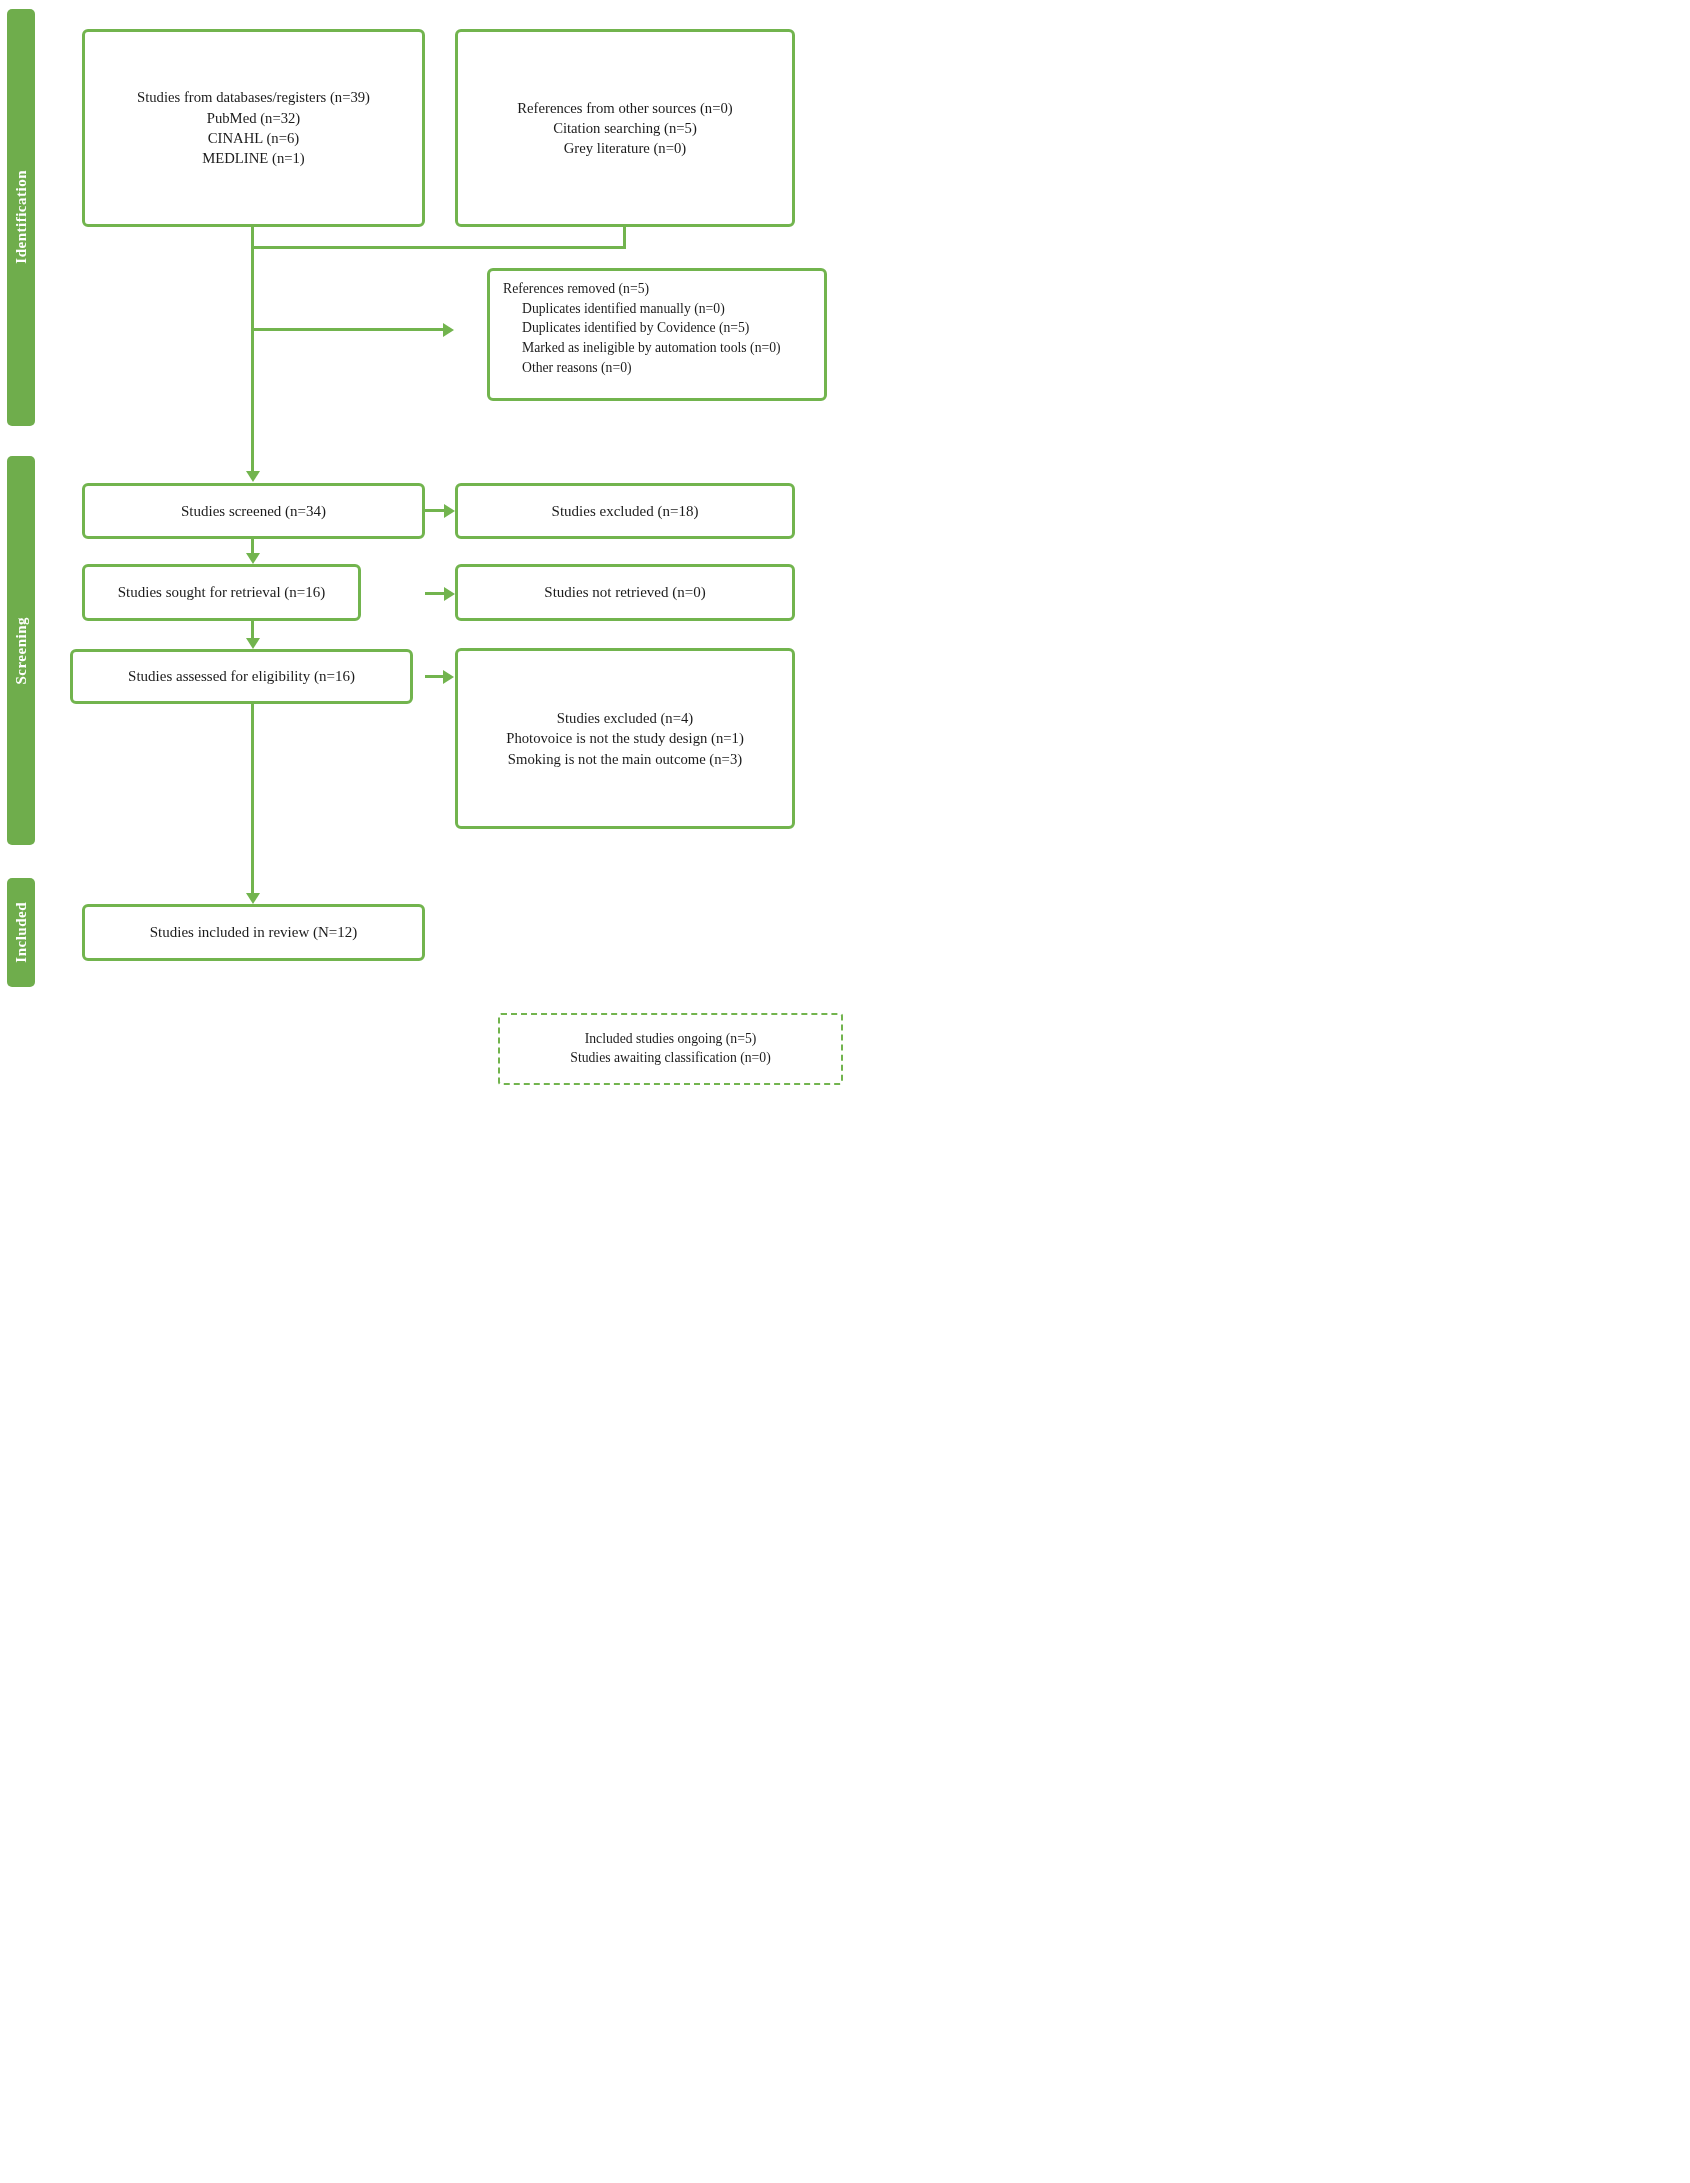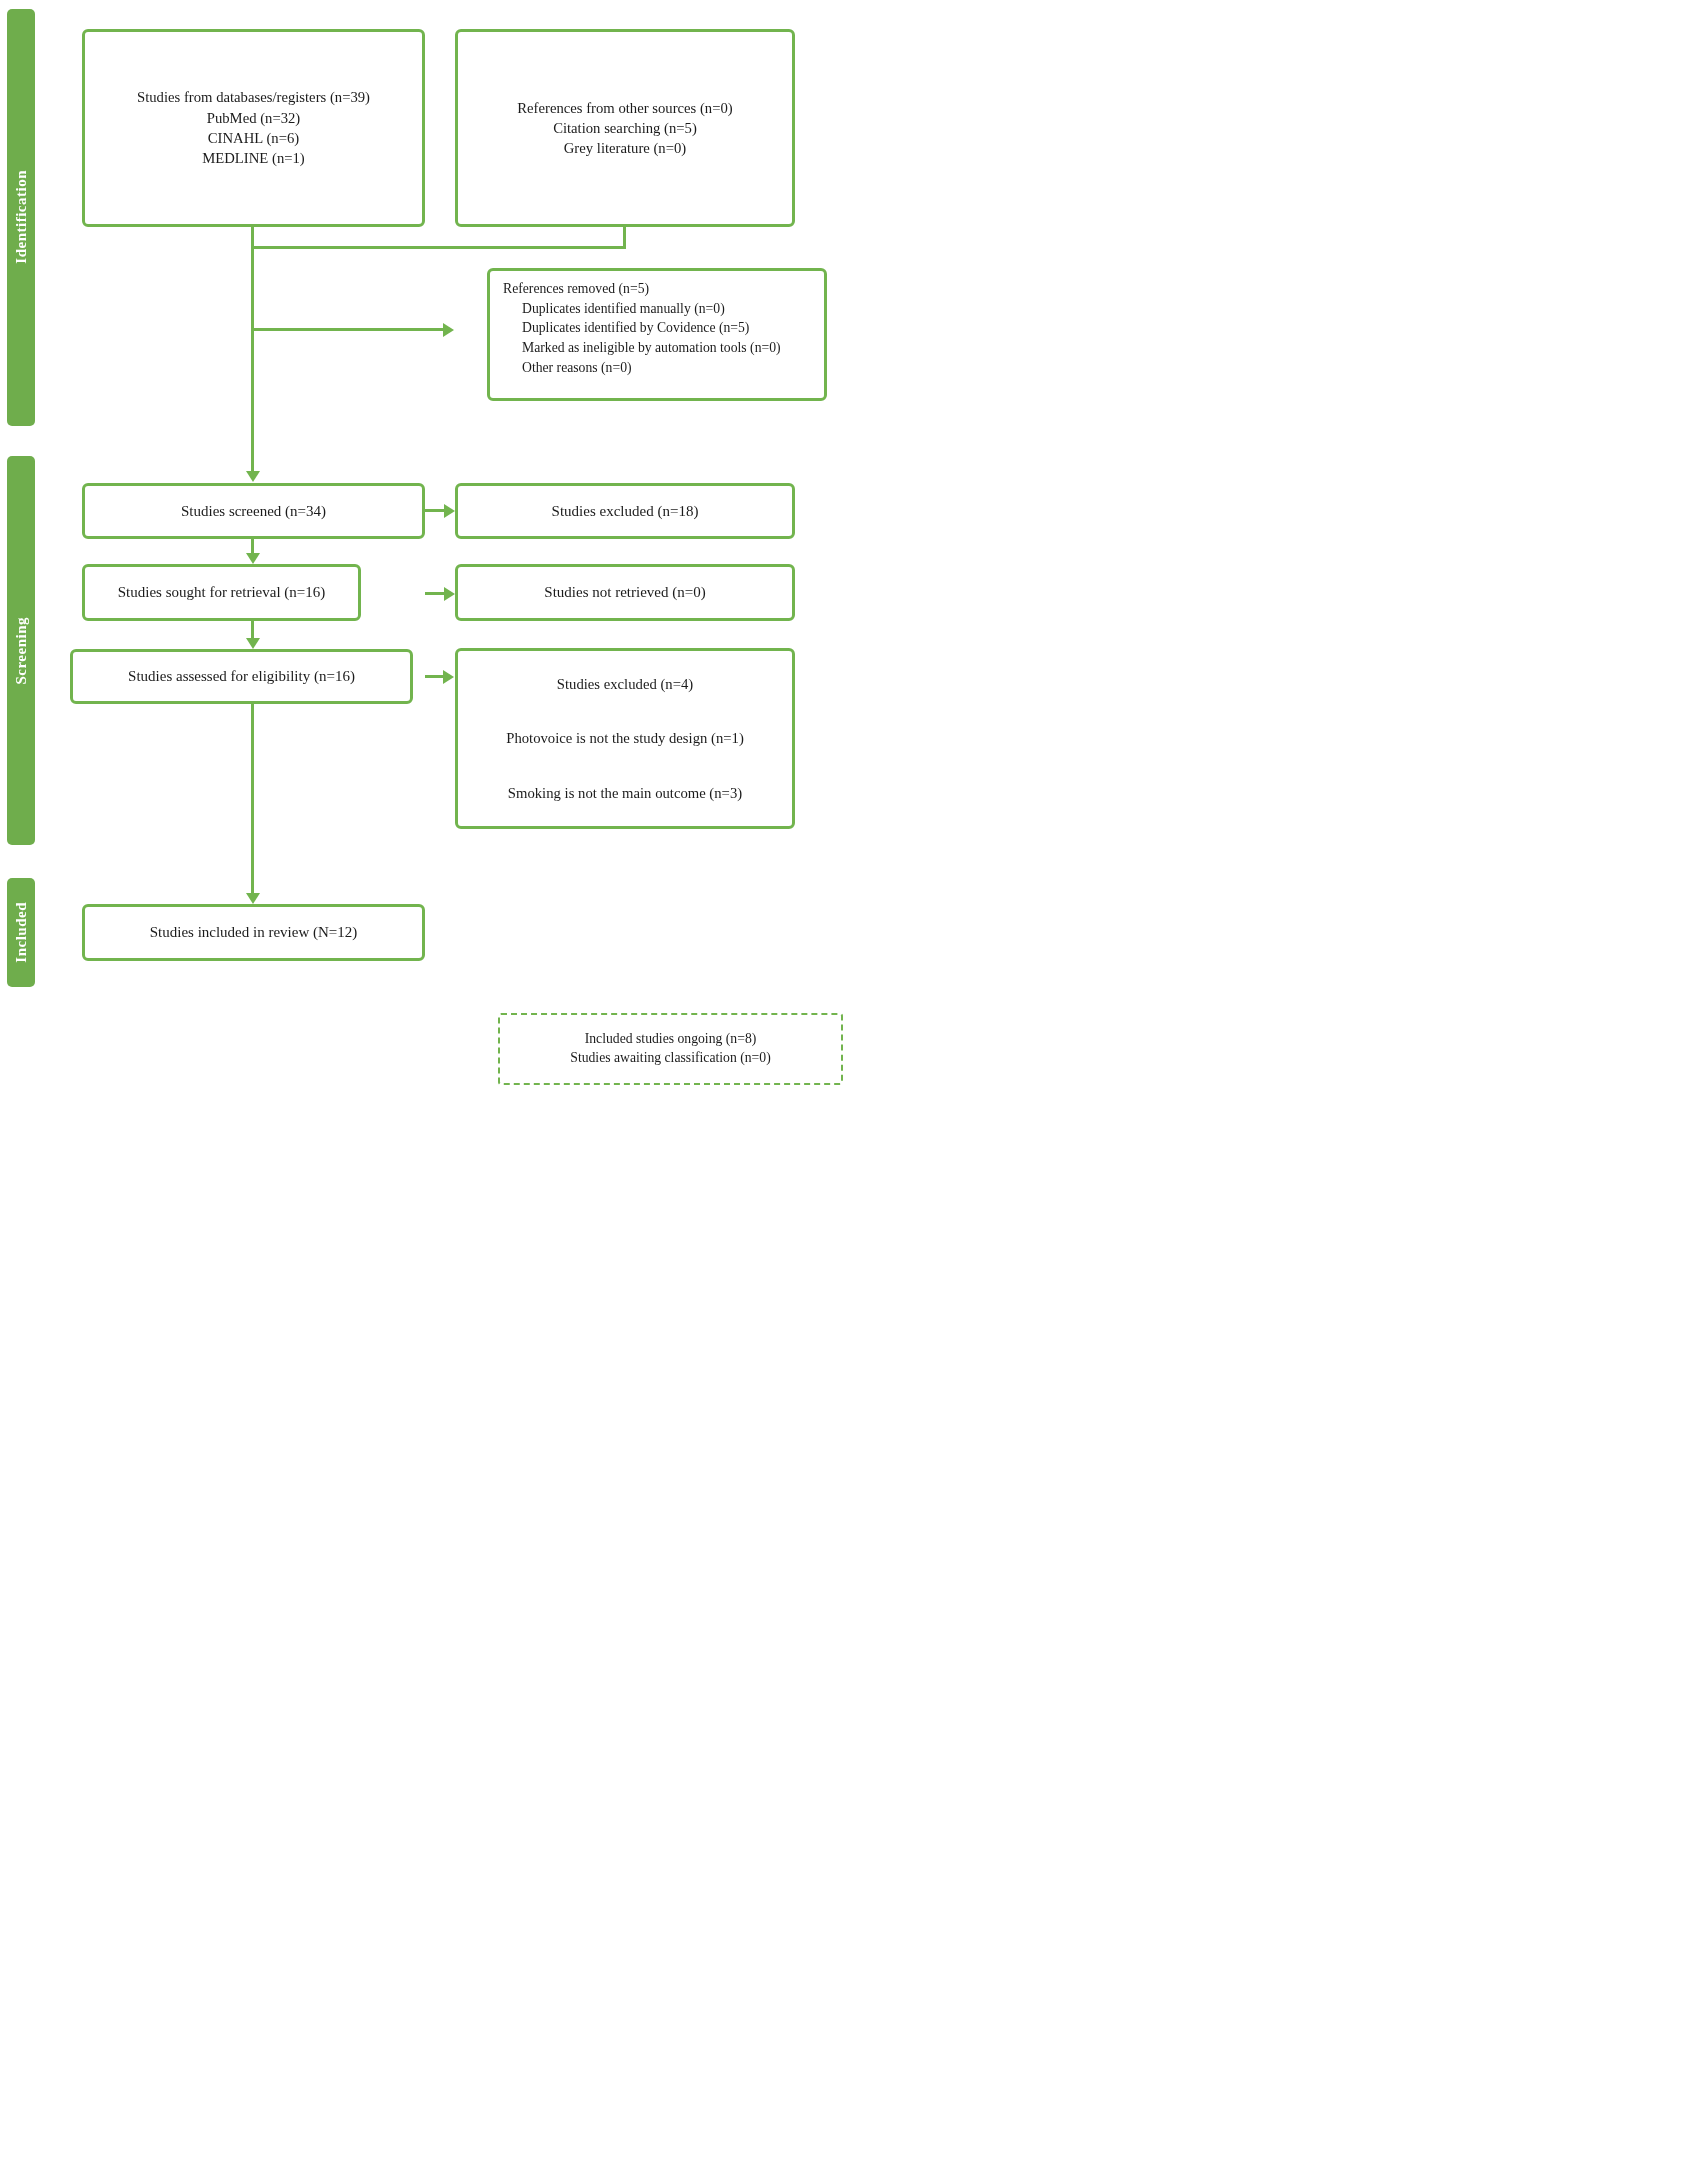--- a/index.html
+++ b/index.html
@@ -120,32 +120,32 @@
   <div class="box single" style="left:82px; top:564px; width:279px; height:57px;">
     <div>Studies sought for retrieval (n=16)</div>
   </div>
   <div class="box single" style="left:455px; top:564px; width:340px; height:57px;">
     <div>Studies not retrieved (n=0)</div>
   </div>
 
   <div class="box single" style="left:70px; top:649px; width:343px; height:55px;">
     <div>Studies assessed for eligibility (n=16)</div>
   </div>
-  <div class="box" style="left:455px; top:648px; width:340px; height:181px;gap:34px;">
+  <div class="box" style="left:455px; top:648px; width:340px; height:181px;">
     <div>Studies excluded (n=4)</div>
     <div>Photovoice is not the study design (n=1)</div>
     <div>Smoking is not the main outcome (n=3)</div>
   </div>
 
   <div class="box single" style="left:82px; top:904px; width:343px; height:57px;">
     <div>Studies included in review (N=12)</div>
   </div>
 
   <div class="box dashed" style="left:498px; top:1013px; width:345px; height:72px;">
-    <div>Included studies ongoing (n=8)</div>
+    <div>Included studies ongoing (n=5)</div>
     <div>Studies awaiting classification (n=0)</div>
   </div>
 
   <div class="vline" style="left:251px; top:227px; width:3px; height:22px;"></div>
   <div class="vline" style="left:623px; top:227px; width:3px; height:22px;"></div>
   <div class="hline" style="left:251px; top:246px; width:375px; height:3px;"></div>
 
   <div class="vline" style="left:251px; top:246px; width:3px; height:225px;"></div>
   <div class="arrowhead arrow-down" style="left:246px; top:471px;"></div>
 

